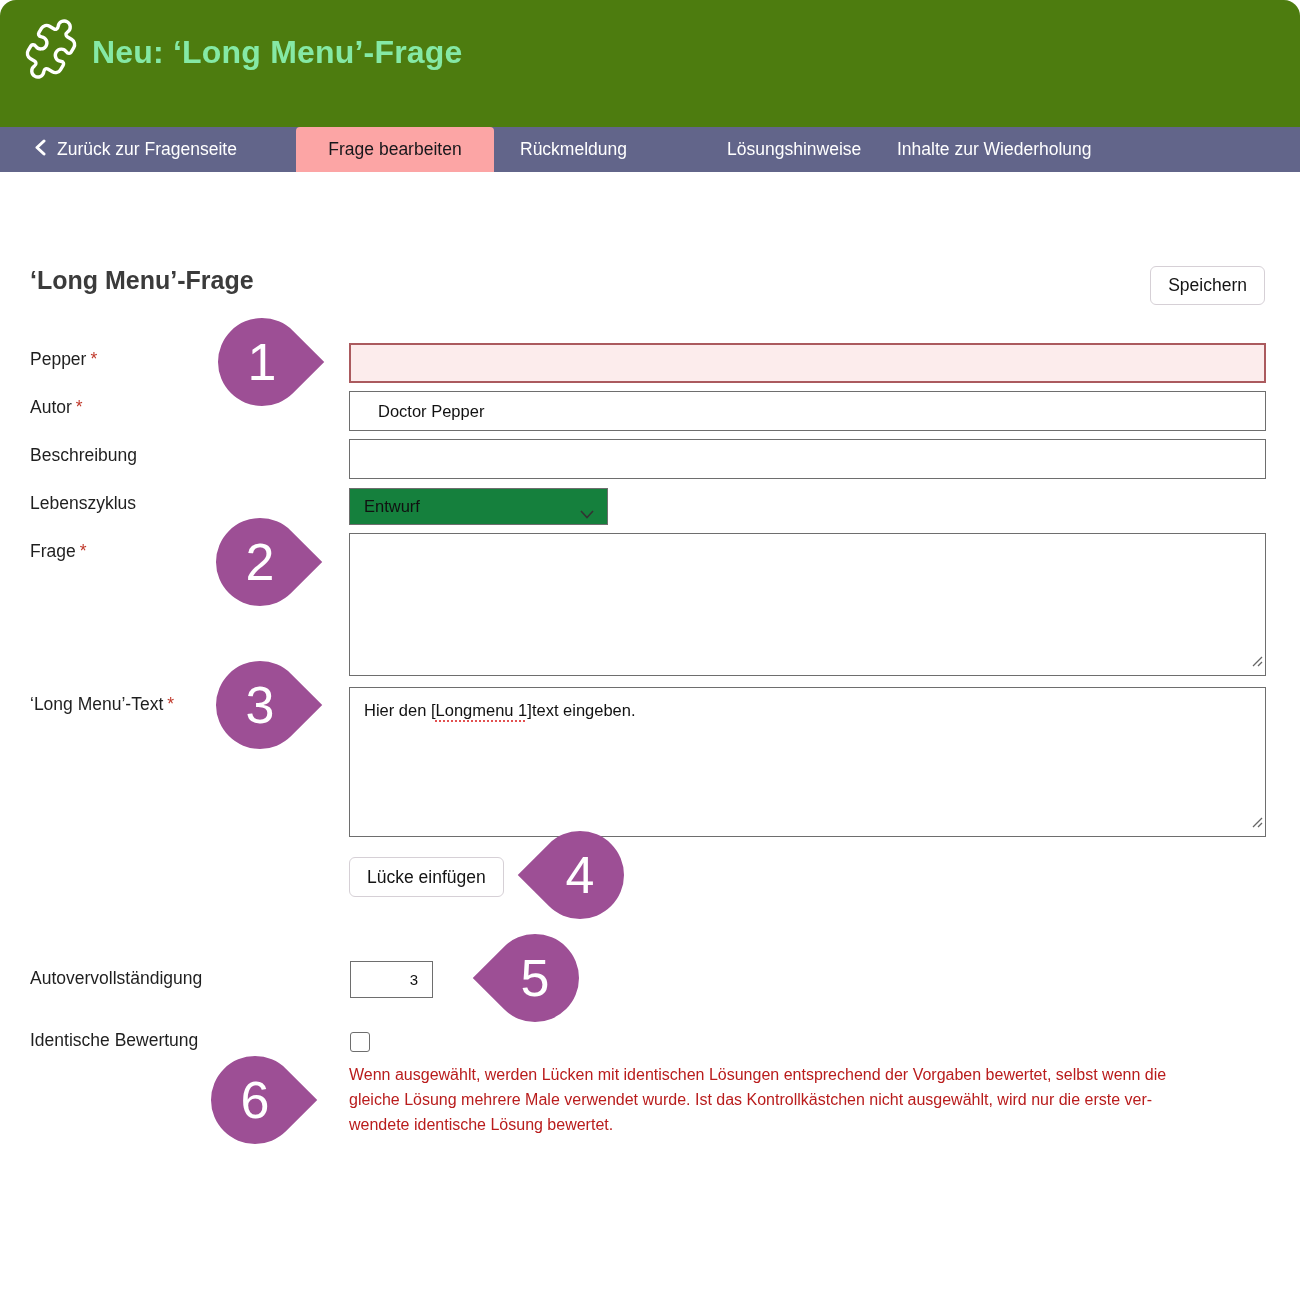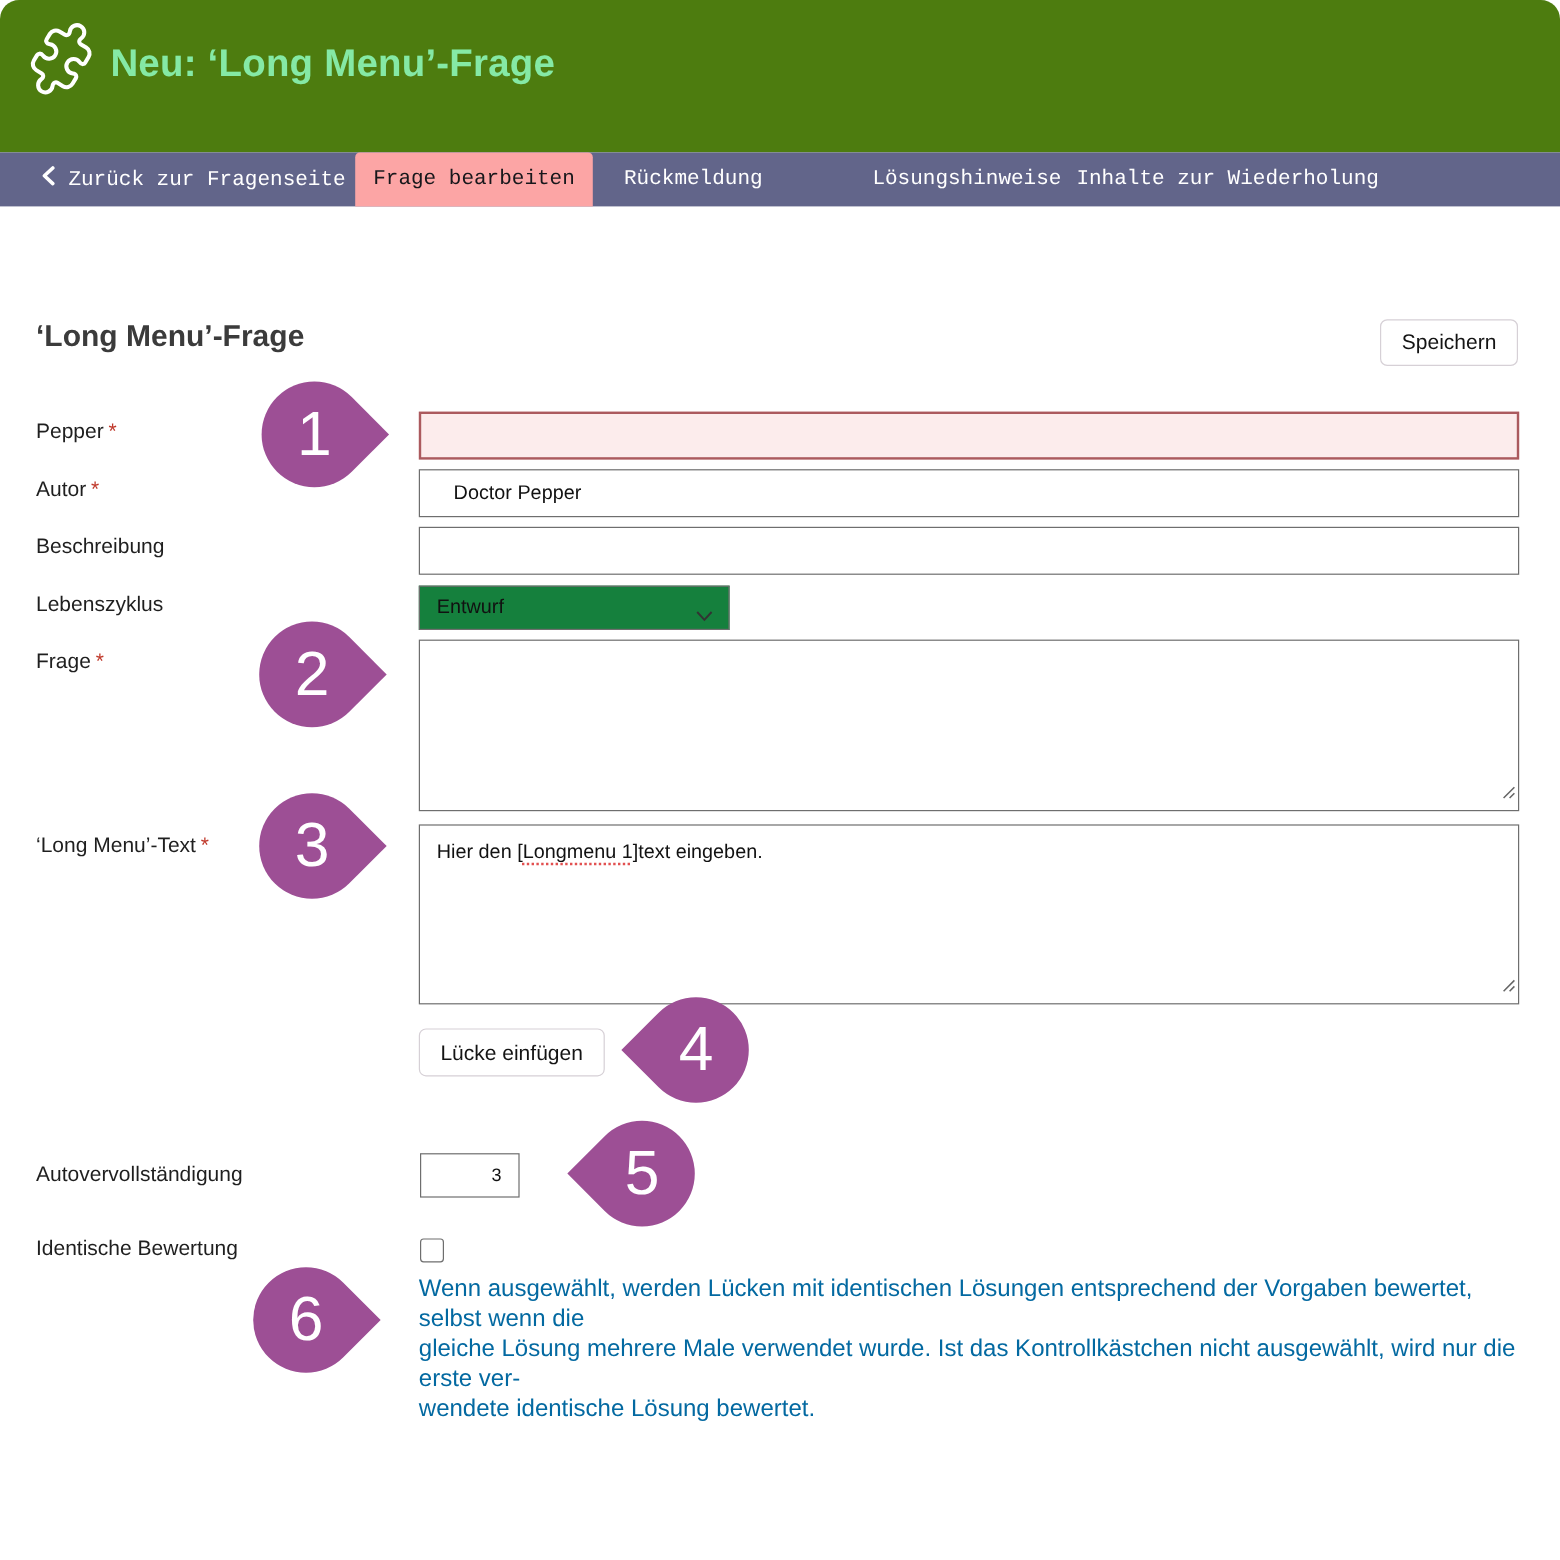--- a/index.html
+++ b/index.html
@@ -12,21 +12,21 @@
 
   
   .header { position:absolute; left:0; top:0; width:100%; height:127px; background:#4d7c0f; }
   .puzzle-icon { position:absolute; left:22px; top:20px; }
   .app-title {
     position:absolute; left:92px; top:33px; font-size:32px; line-height:38px;
     font-weight:bold; color:#85e9a5; letter-spacing:0.2px;
   }
 
   
-  .tabbar { position:absolute; left:0; top:127px; width:100%; height:45px; background:#62658a;font-family:Liberation Mono, monospace; }
+  .tabbar { position:absolute; left:0; top:127px; width:100%; height:45px; background:#62658a; }
   .back-link {
     position:absolute; left:35px; top:0; height:45px; display:flex; align-items:center;
     gap:11px; color:#fff; font-size:17.5px; cursor:pointer;
   }
   .tab { position:absolute; top:0; height:45px; line-height:45px; color:#fff; font-size:17.5px; cursor:pointer; }
   .tab.active {
     background:#fca5a5; color:#17171b; border-radius:4px 4px 0 0;
     text-align:center; line-height:45px;
   }
   .tab-active-pos { left:296px; width:198px; }
@@ -73,21 +73,21 @@
     position:absolute; left:350px; top:961px; width:83px; height:37px;
     border:1.5px solid #6e6e6e; background:#fff; text-align:right; padding:0 14px;
     font-family:"Liberation Sans", sans-serif; font-size:15px; color:#111; outline:none;
   }
   .checkbox {
     position:absolute; left:350px; top:1032px; width:20px; height:20px;
     border:1.5px solid #6e6e6e; border-radius:3px; background:#fff; cursor:pointer;
   }
   .help-text {
     position:absolute; left:349px; top:1062px; width:935px;
-    font-size:20px; line-height:25px; color:#0369a1; white-space:pre-line;
+    font-size:16px; line-height:25px; color:#b91c1c; white-space:pre-line;
   }
 
   
   .pin { position:absolute; width:88px; height:88px; background:#9d4f95; }
   .pin.dir-right { border-radius:50% 0 50% 50%; transform:rotate(45deg); }
   .pin.dir-left  { border-radius:50% 50% 50% 0; transform:rotate(45deg); }
   .pin .n {
     position:absolute; inset:0; display:flex; align-items:center; justify-content:center;
     transform:rotate(-45deg); color:#fff; font-size:52px; line-height:1;
   }

